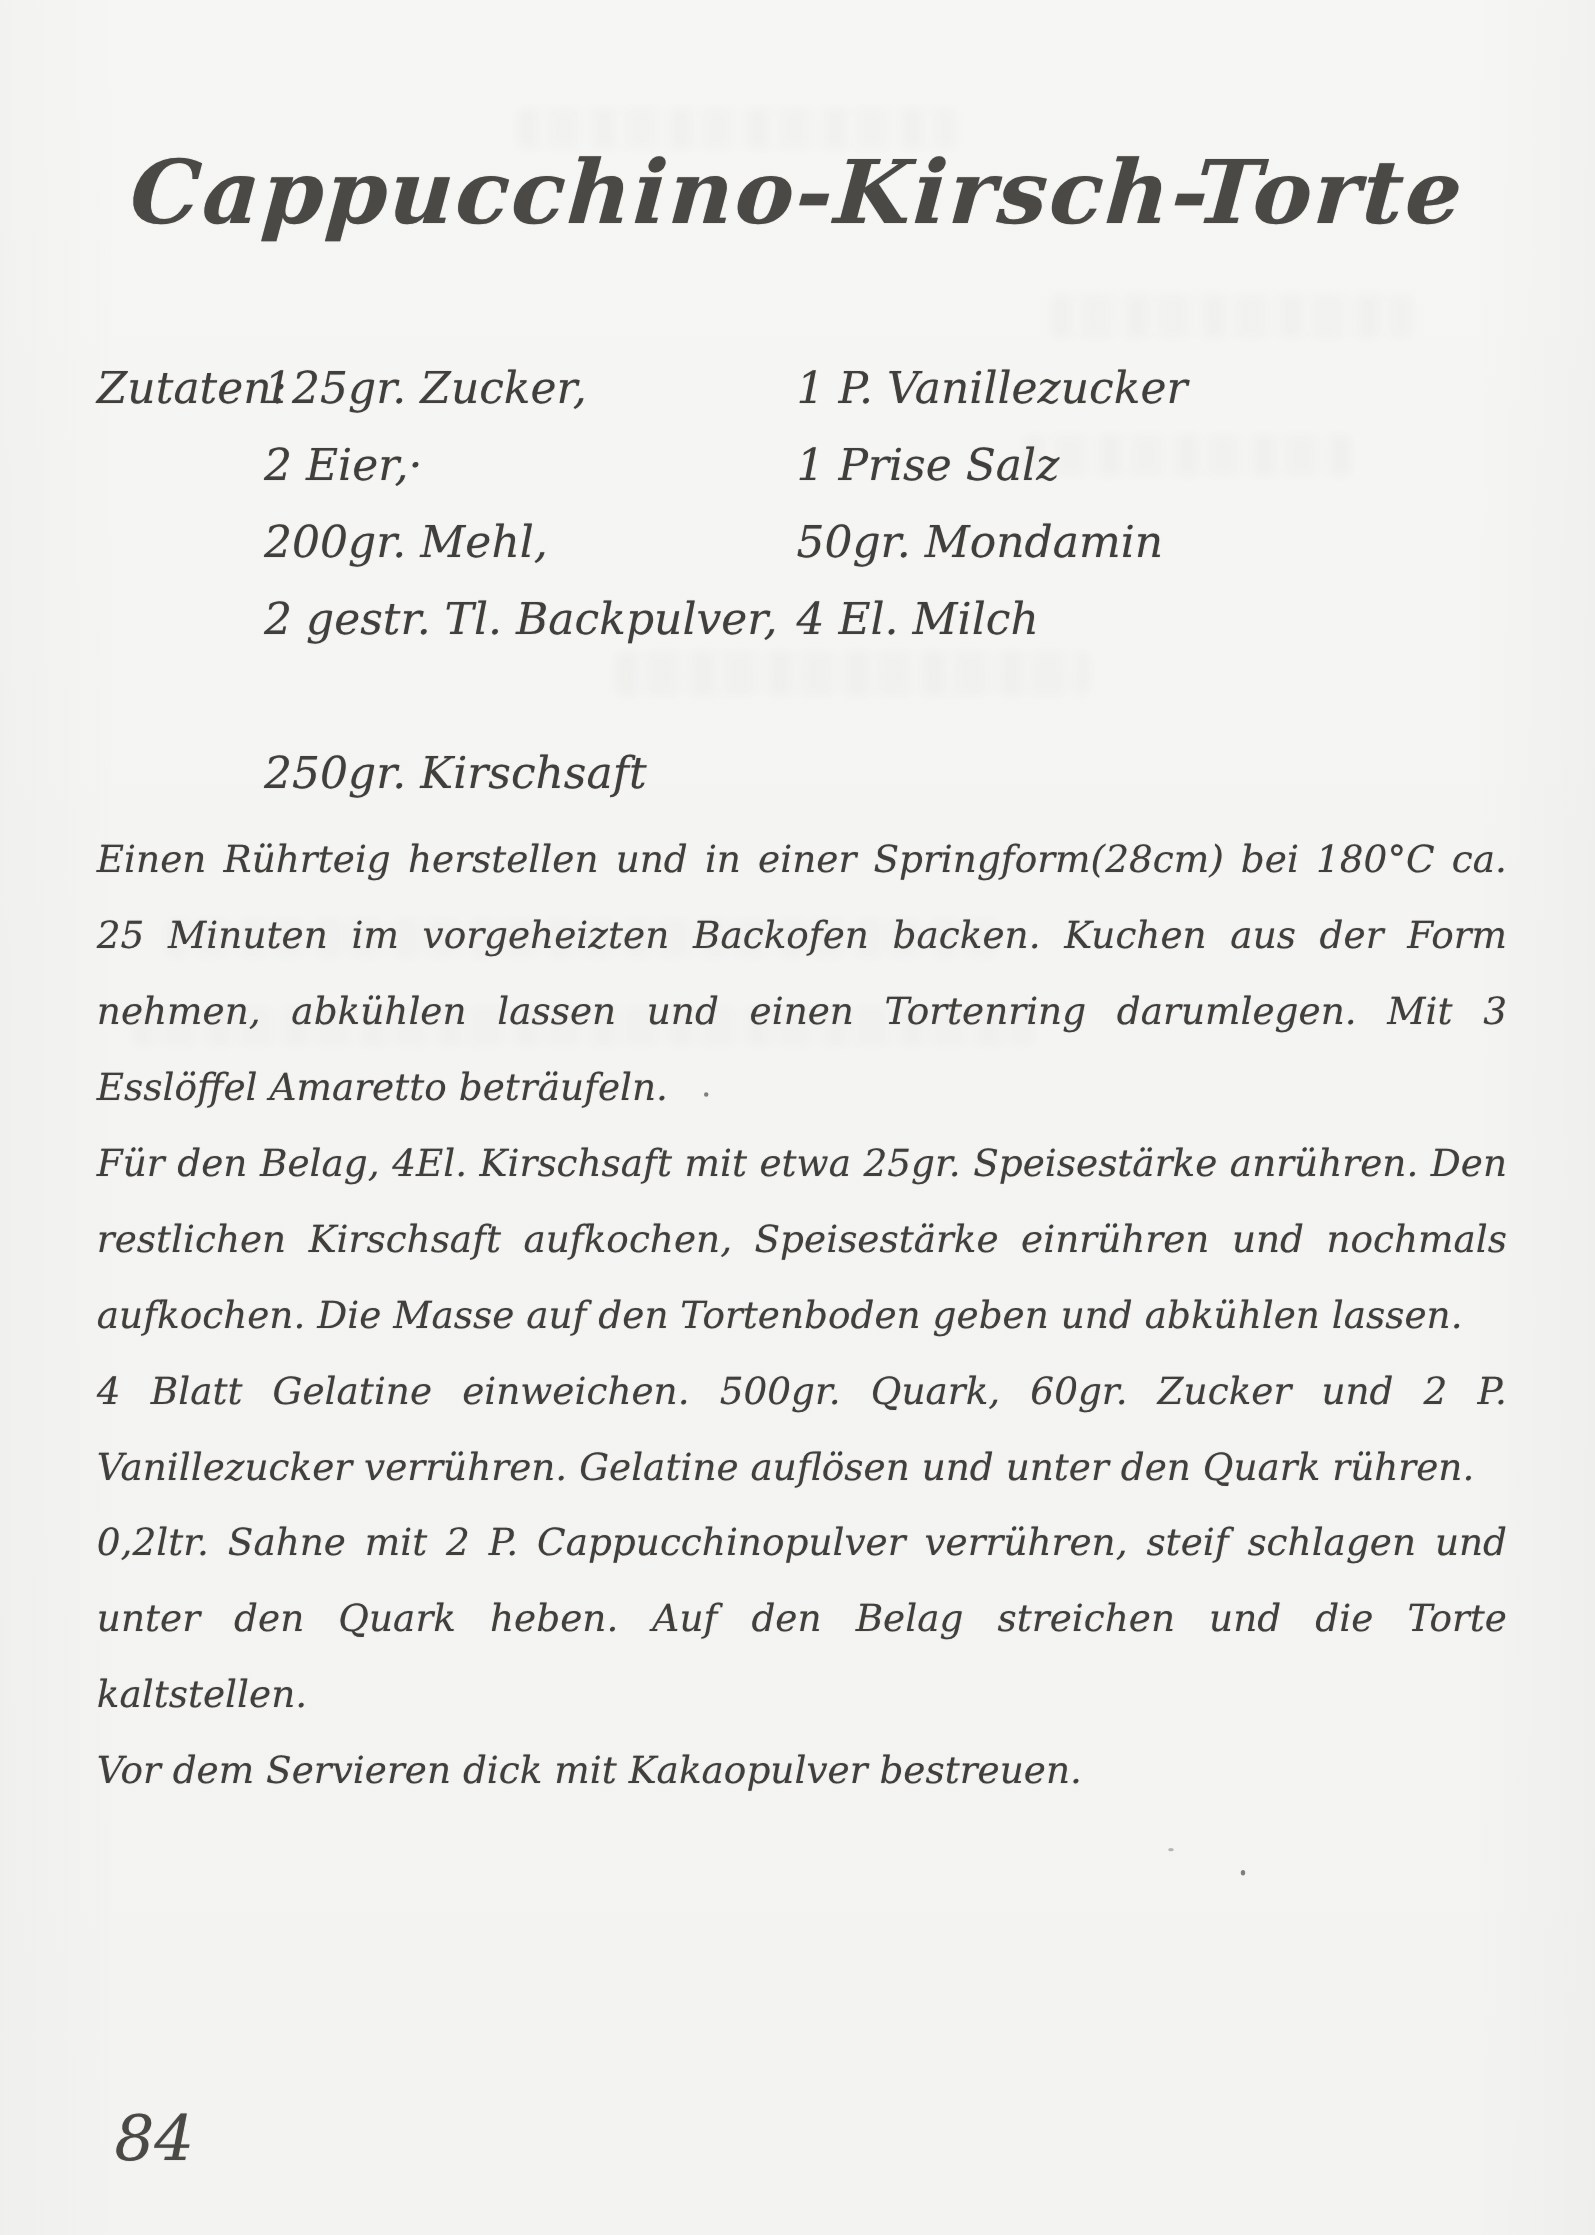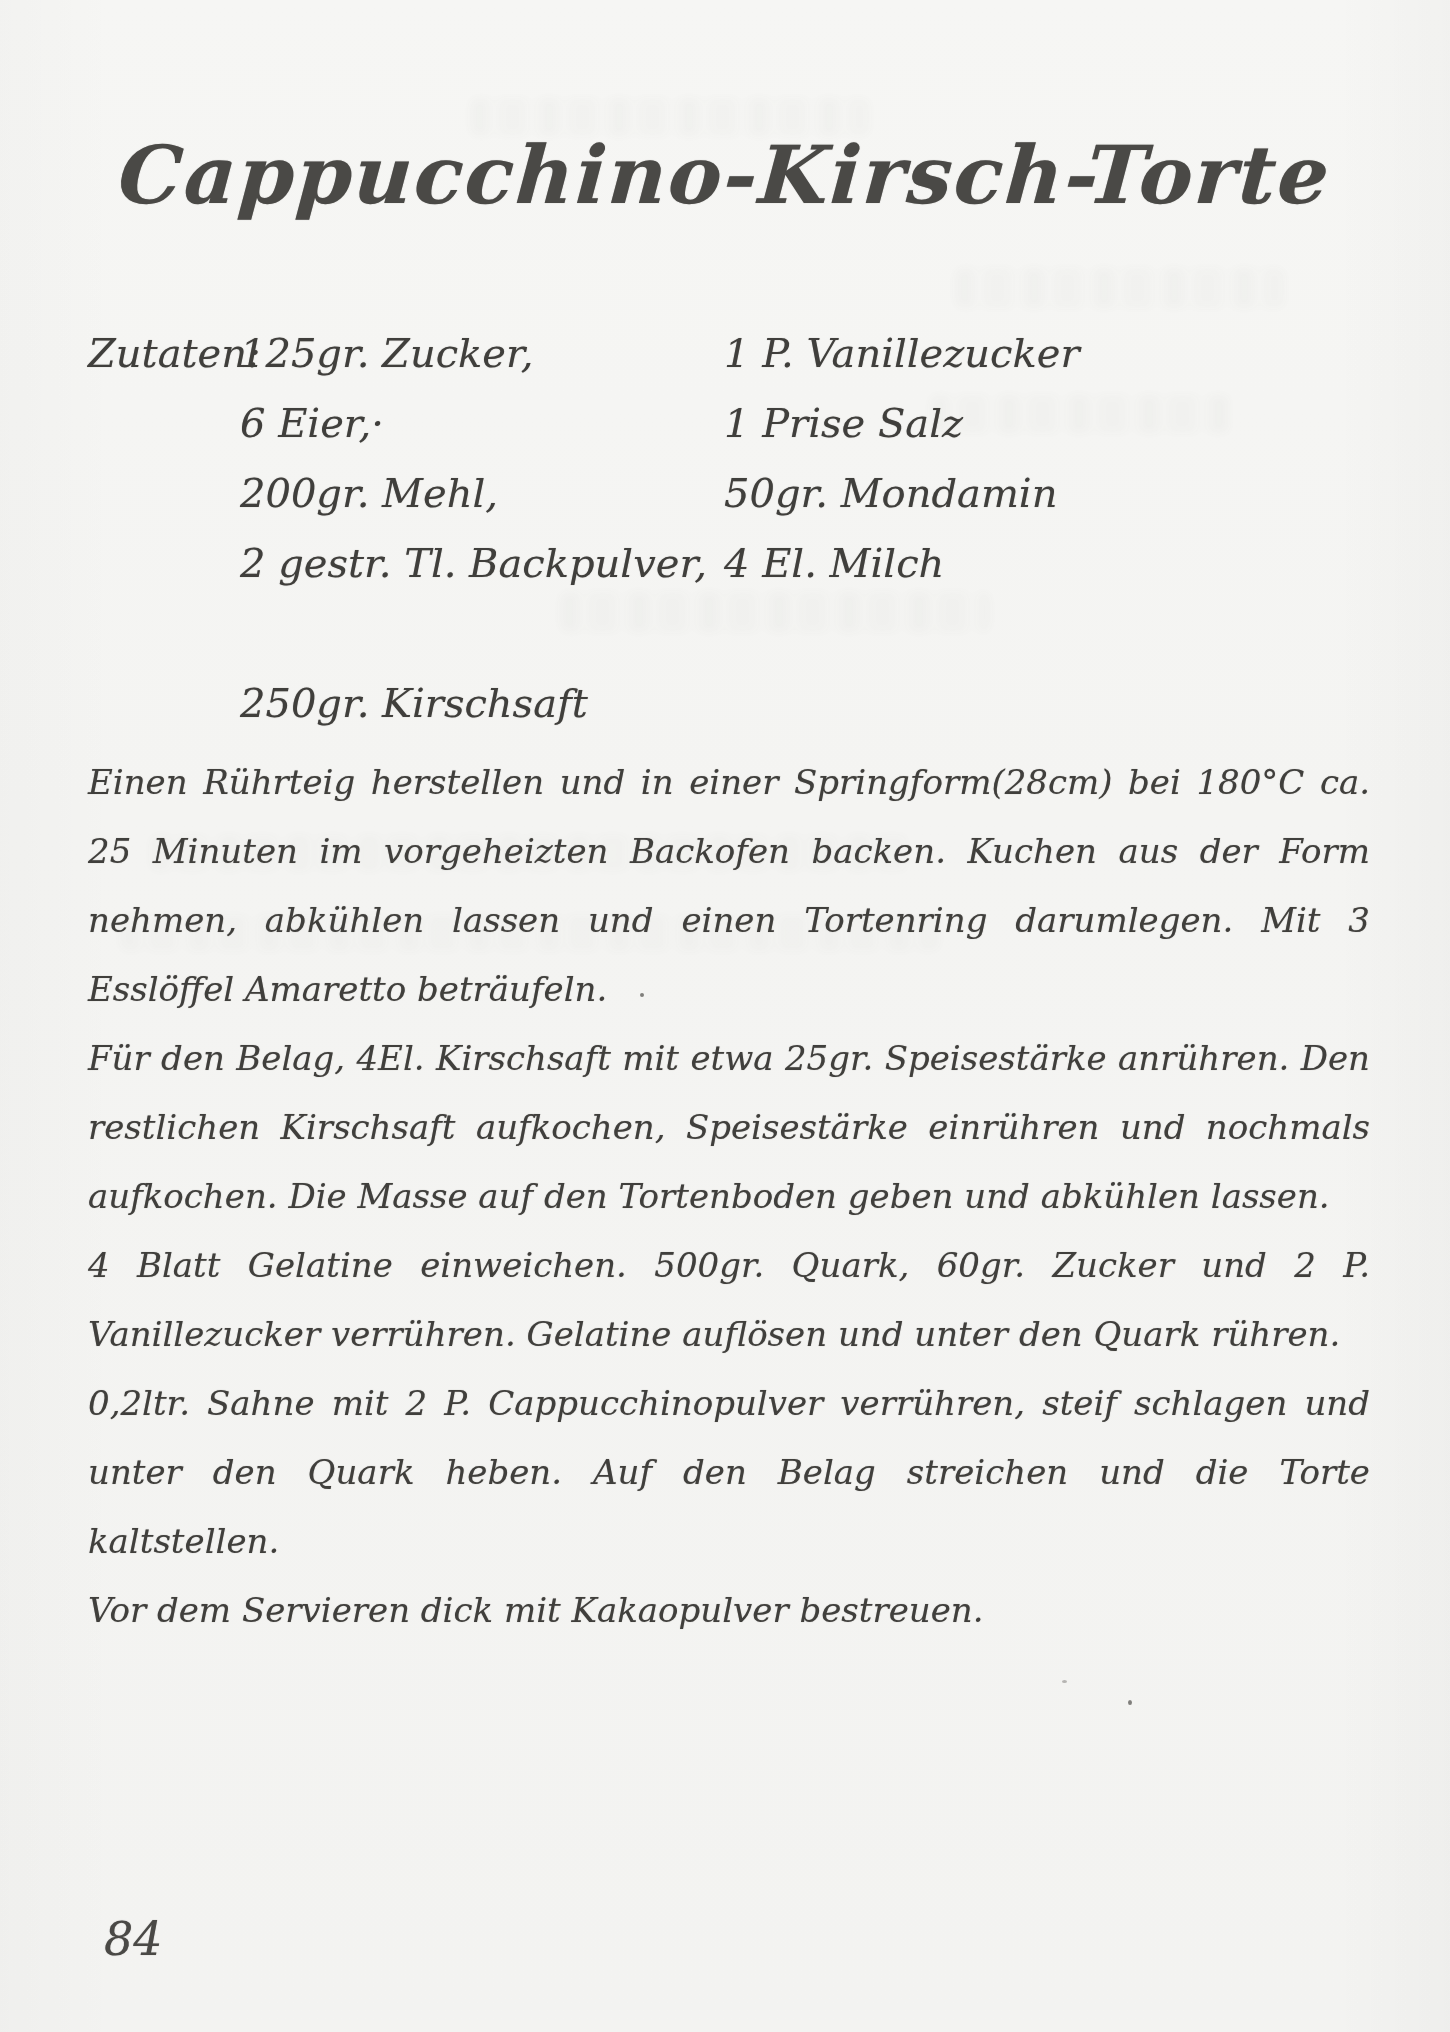--- a/index.html
+++ b/index.html
@@ -62,21 +62,21 @@
     font-size: 34px;
     line-height: 69px;
     text-align: justify;
   }
   .body-text p { margin: 0; }
 
   .page-number {
     position: absolute;
     left: 104px;
     top: 1912px;
-    font-size: 46px;
+    font-size: 57px;
     color: #4a4946;
   }
 
   
   .ghost {
     position: absolute;
     background: repeating-linear-gradient(
       90deg,
       rgba(90,95,85,0.55) 0 18px,
       rgba(90,95,85,0.15) 18px 30px,
@@ -122,21 +122,21 @@
 
   <div class="title ink">Cappucchino-Kirsch-Torte</div>
 
   <div class="ingredients ink">
     <div class="ing-row">
       <span class="ing-label">Zutaten:</span>
       <span class="ing-left">125gr. Zucker,</span>
       <span class="ing-right">1 P. Vanillezucker</span>
     </div>
     <div class="ing-row">
-      <span class="ing-left">6 Eier,·</span>
+      <span class="ing-left">2 Eier,·</span>
       <span class="ing-right">1 Prise Salz</span>
     </div>
     <div class="ing-row">
       <span class="ing-left">200gr. Mehl,</span>
       <span class="ing-right">50gr. Mondamin</span>
     </div>
     <div class="ing-row">
       <span class="ing-left">2 gestr. Tl. Backpulver,</span>
       <span class="ing-right">4 El. Milch</span>
     </div>

